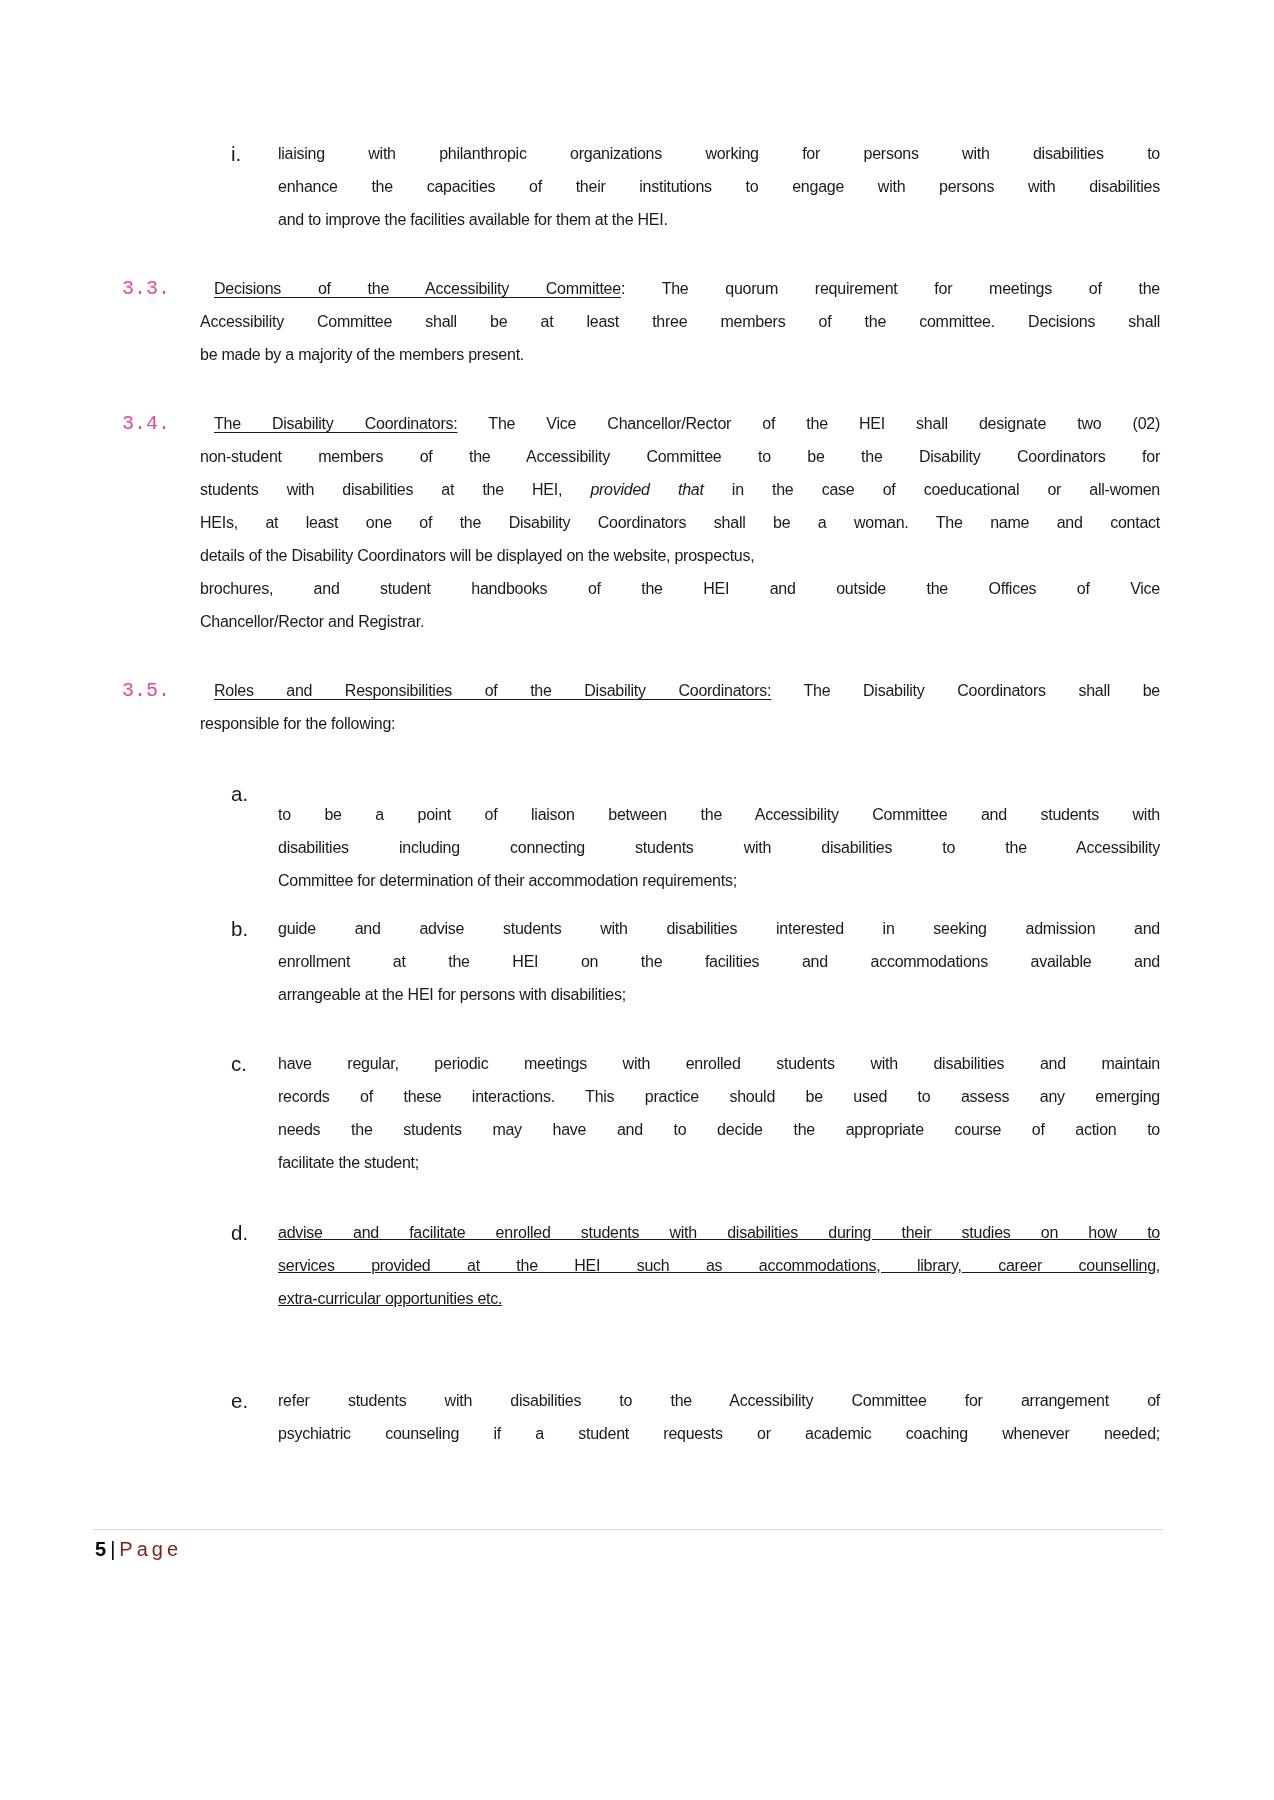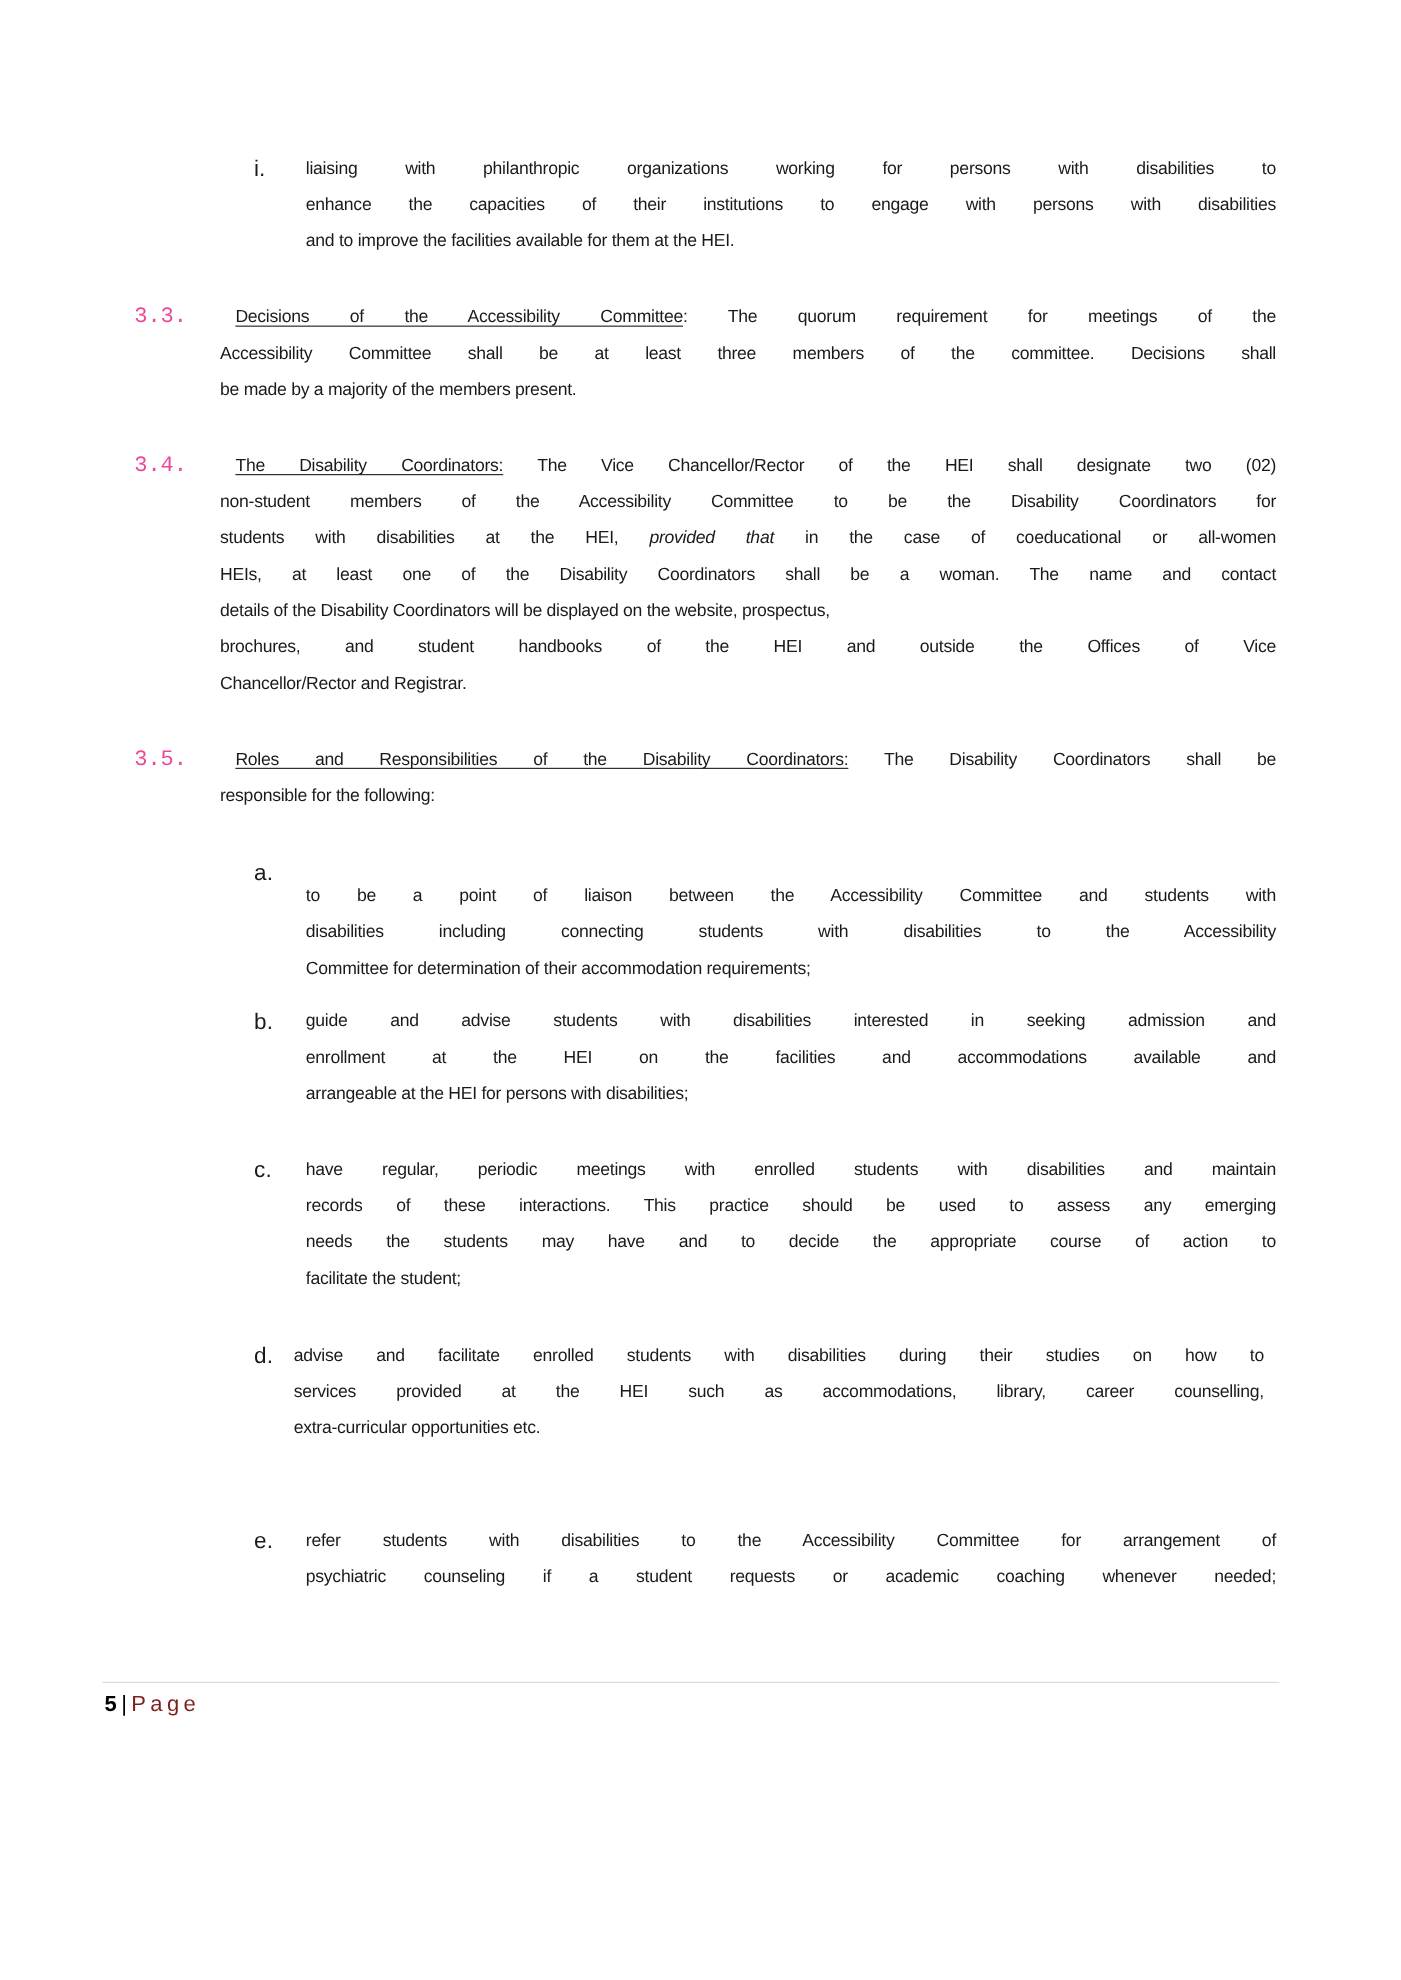--- a/index.html
+++ b/index.html
@@ -69,21 +69,21 @@
 
 <div class="lbl" style="left:231px; top:1047px;">c.</div>
 <div class="blk para" style="left:278px; top:1047px; width:882px;">
   <span class="line">have regular, periodic meetings with enrolled students with disabilities and maintain</span>
   <span class="line">records of these interactions. This practice should be used to assess any emerging</span>
   <span class="line">needs the students may have and to decide the appropriate course of action to</span>
   <span class="line last">facilitate the student;</span>
 </div>
 
 <div class="lbl" style="left:231px; top:1216px;">d.</div>
-<div class="blk para" style="left:267px; top:1216px; width:882px;">
+<div class="blk para" style="left:278px; top:1216px; width:882px;text-decoration:underline;">
   <span class="line">advise and facilitate enrolled students with disabilities during their studies on how to</span>
   <span class="line">services provided at the HEI such as accommodations, library, career counselling,</span>
   <span class="line last">extra-curricular opportunities etc.</span>
 </div>
 
 <div class="lbl" style="left:231px; top:1384px;">e.</div>
 <div class="blk para" style="left:278px; top:1384px; width:882px;">
   <span class="line">refer students with disabilities to the Accessibility Committee for arrangement of</span>
   <span class="line">psychiatric counseling if a student requests or academic coaching whenever needed;</span>
 </div>

